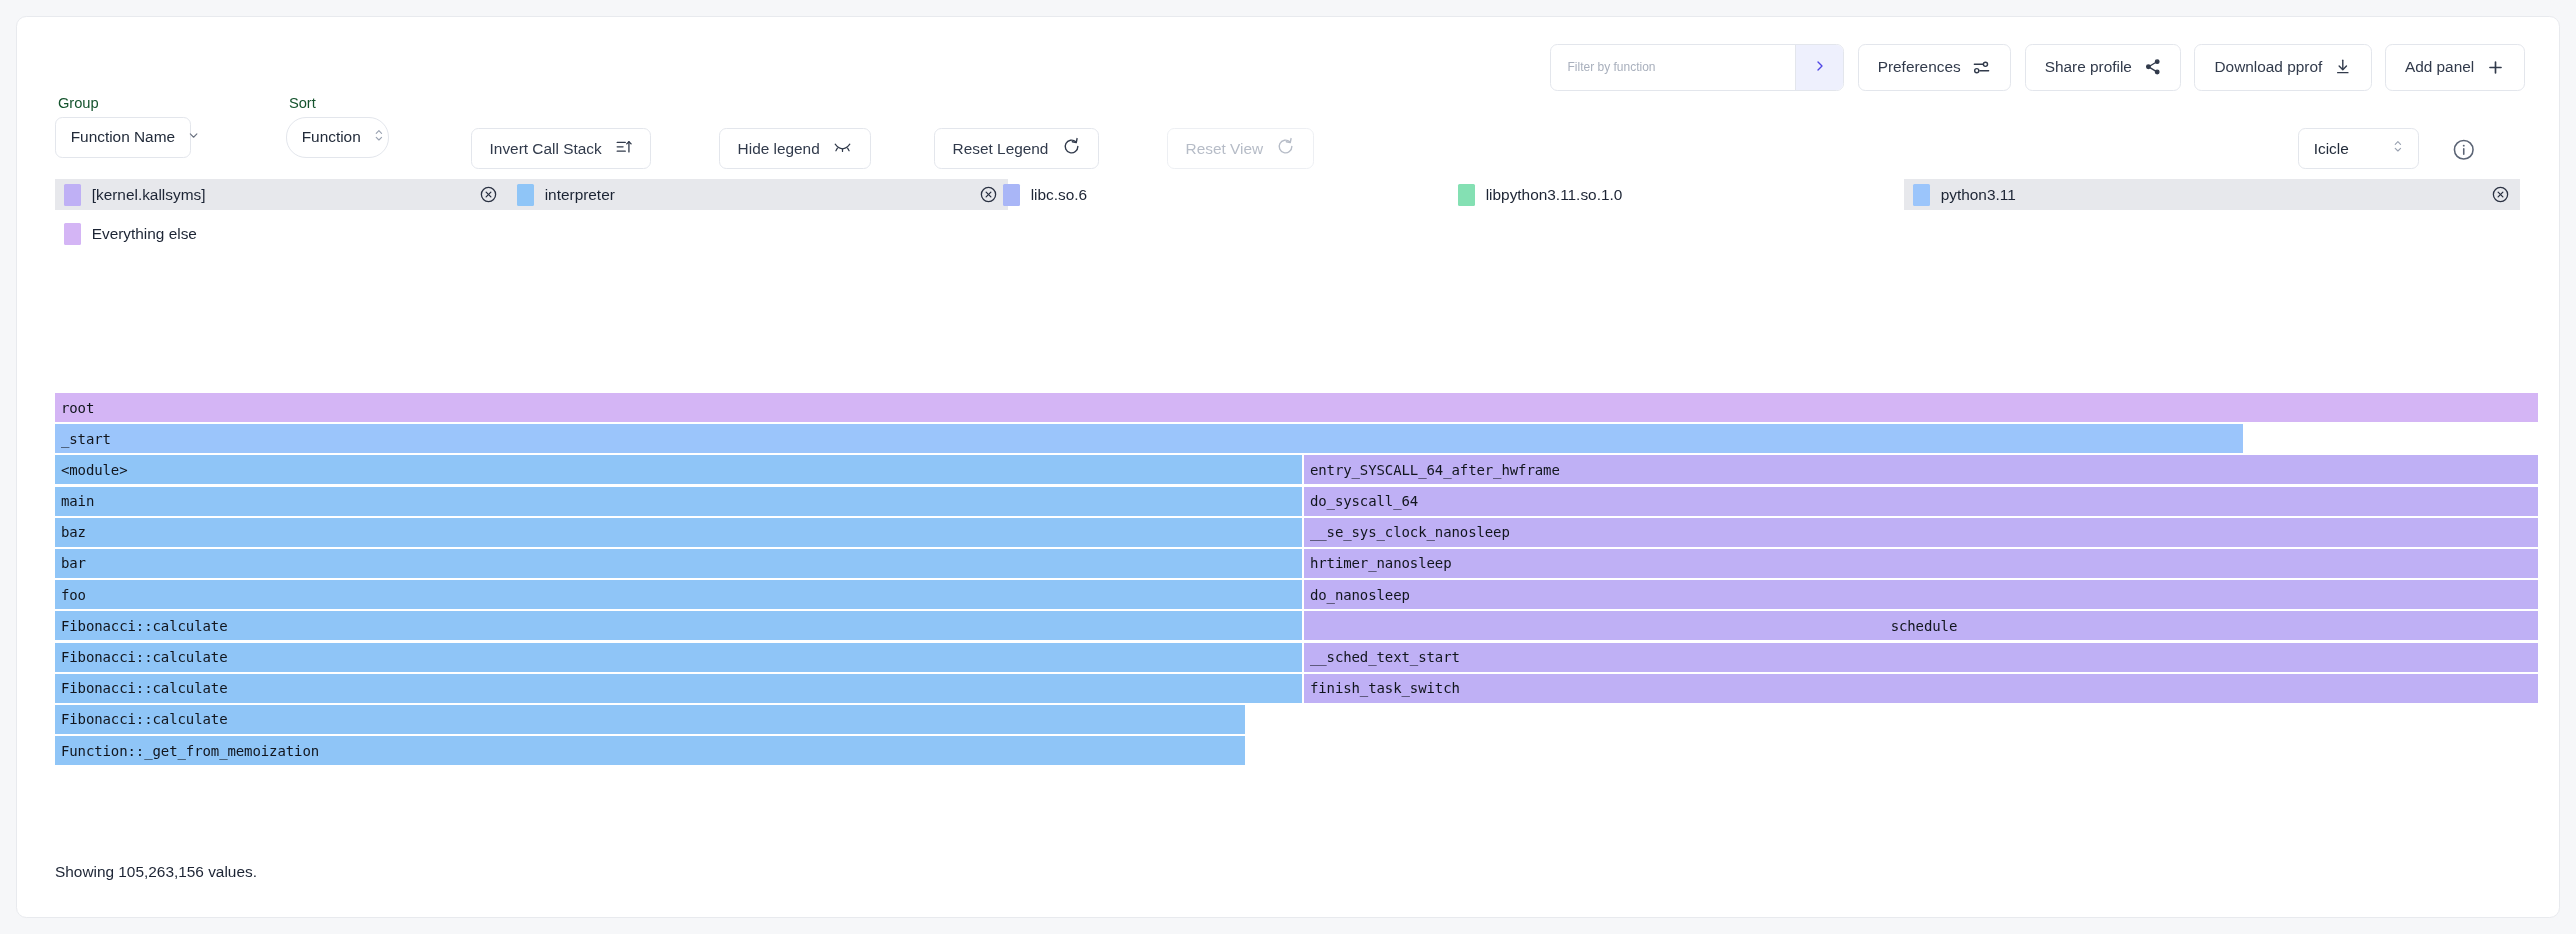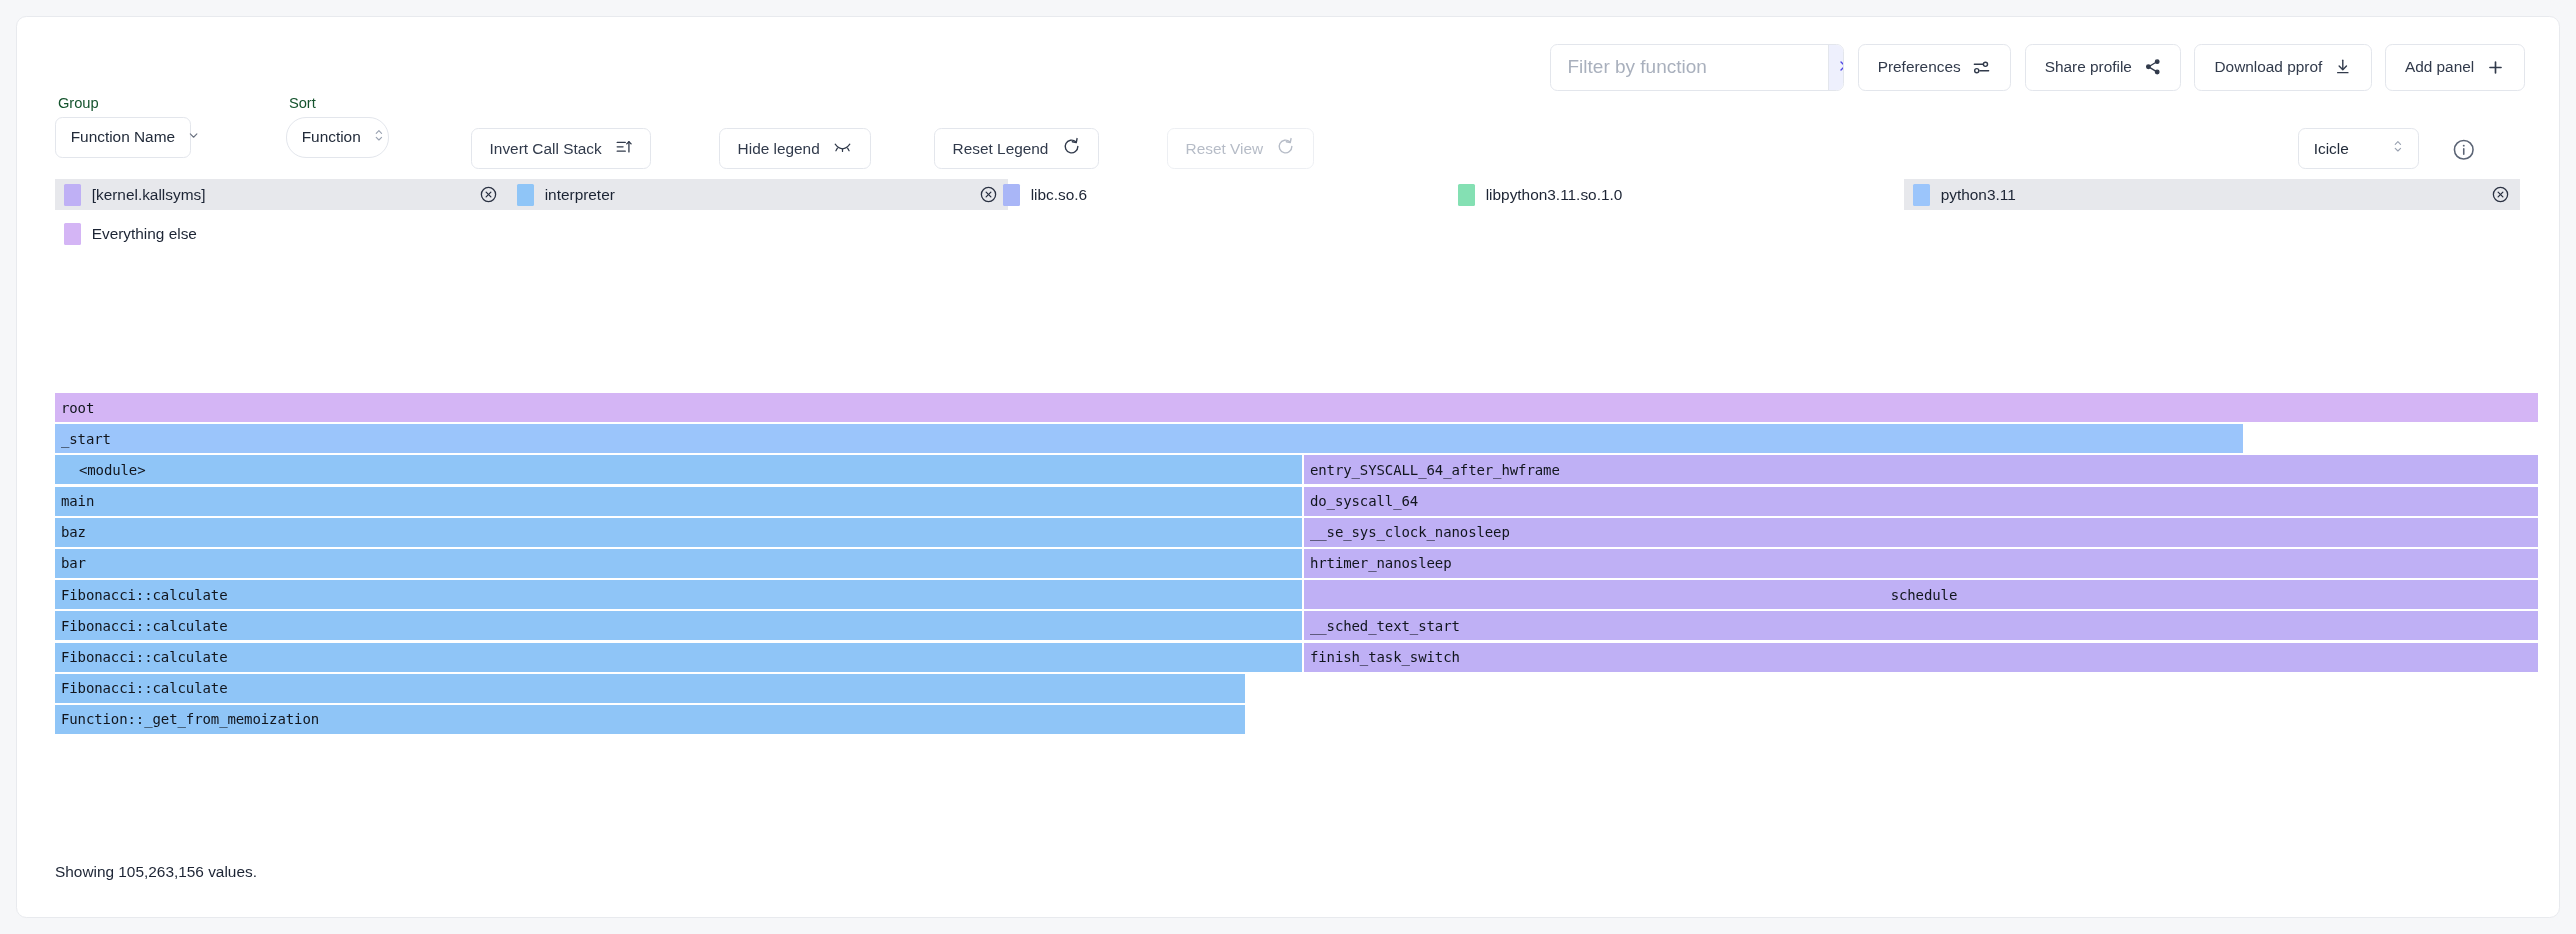--- a/index.html
+++ b/index.html
@@ -64,21 +64,21 @@
     border: 0.7px solid #e3e6ec;
     border-radius: 7.3px;
     overflow: hidden;
     background: #fff;
   }
   .filter-input {
     flex: 1;
     border: 0;
     outline: 0;
     padding: 0 16px;
-    font-size: 19px;
+    font-size: 12px;
     font-family: "Liberation Sans", sans-serif;
     color: #1f2937;
     background: transparent;
   }
   .filter-input::placeholder { color: #a9b0bd; }
   .filter-go {
     width: 48px;
     background: #eef0fd;
     border: 0;
     border-left: 0.7px solid #e3e6ec;
@@ -455,21 +455,21 @@
         <div class="flame-bar" style="left: 0px; width: 2483px; background: rgb(212, 181, 245);">
           <span>root</span>
         </div>
       </div>
       <div class="flame-row">
         <div class="flame-bar" style="left: 0px; width: 2188px; background: rgb(155, 197, 251);">
           <span>_start</span>
         </div>
       </div>
       <div class="flame-row">
-        <div class="flame-bar" style="left: 0px; width: 1247px; background: rgb(143, 197, 247); padding-left: 18px;">
+        <div class="flame-bar" style="left: 0px; width: 1247px; background: rgb(143, 197, 247);">
           <span>&lt;module&gt;</span>
         </div>
         <div class="flame-bar" style="left: 1249px; width: 1234px; background: rgb(191, 176, 245);">
           <span>entry_SYSCALL_64_after_hwframe</span>
         </div>
       </div>
       <div class="flame-row">
         <div class="flame-bar" style="left: 0px; width: 1247px; background: rgb(143, 197, 247);">
           <span>main</span>
         </div>
@@ -484,20 +484,28 @@
         <div class="flame-bar" style="left: 1249px; width: 1234px; background: rgb(191, 176, 245);">
           <span>__se_sys_clock_nanosleep</span>
         </div>
       </div>
       <div class="flame-row">
         <div class="flame-bar" style="left: 0px; width: 1247px; background: rgb(143, 197, 247);">
           <span>bar</span>
         </div>
         <div class="flame-bar" style="left: 1249px; width: 1234px; background: rgb(191, 176, 245);">
           <span>hrtimer_nanosleep</span>
+        </div>
+      </div>
+      <div class="flame-row">
+        <div class="flame-bar" style="left: 0px; width: 1247px; background: rgb(143, 197, 247);">
+          <span>foo</span>
+        </div>
+        <div class="flame-bar" style="left: 1249px; width: 1234px; background: rgb(191, 176, 245);">
+          <span>do_nanosleep</span>
         </div>
       </div>
       <div class="flame-row">
         <div class="flame-bar" style="left: 0px; width: 1247px; background: rgb(143, 197, 247);">
           <span>Fibonacci::calculate</span>
         </div>
         <div class="flame-bar" style="left: 1249px; width: 1234px; background: rgb(191, 176, 245); justify-content: center;">
           <span>schedule</span>
         </div>
       </div>

